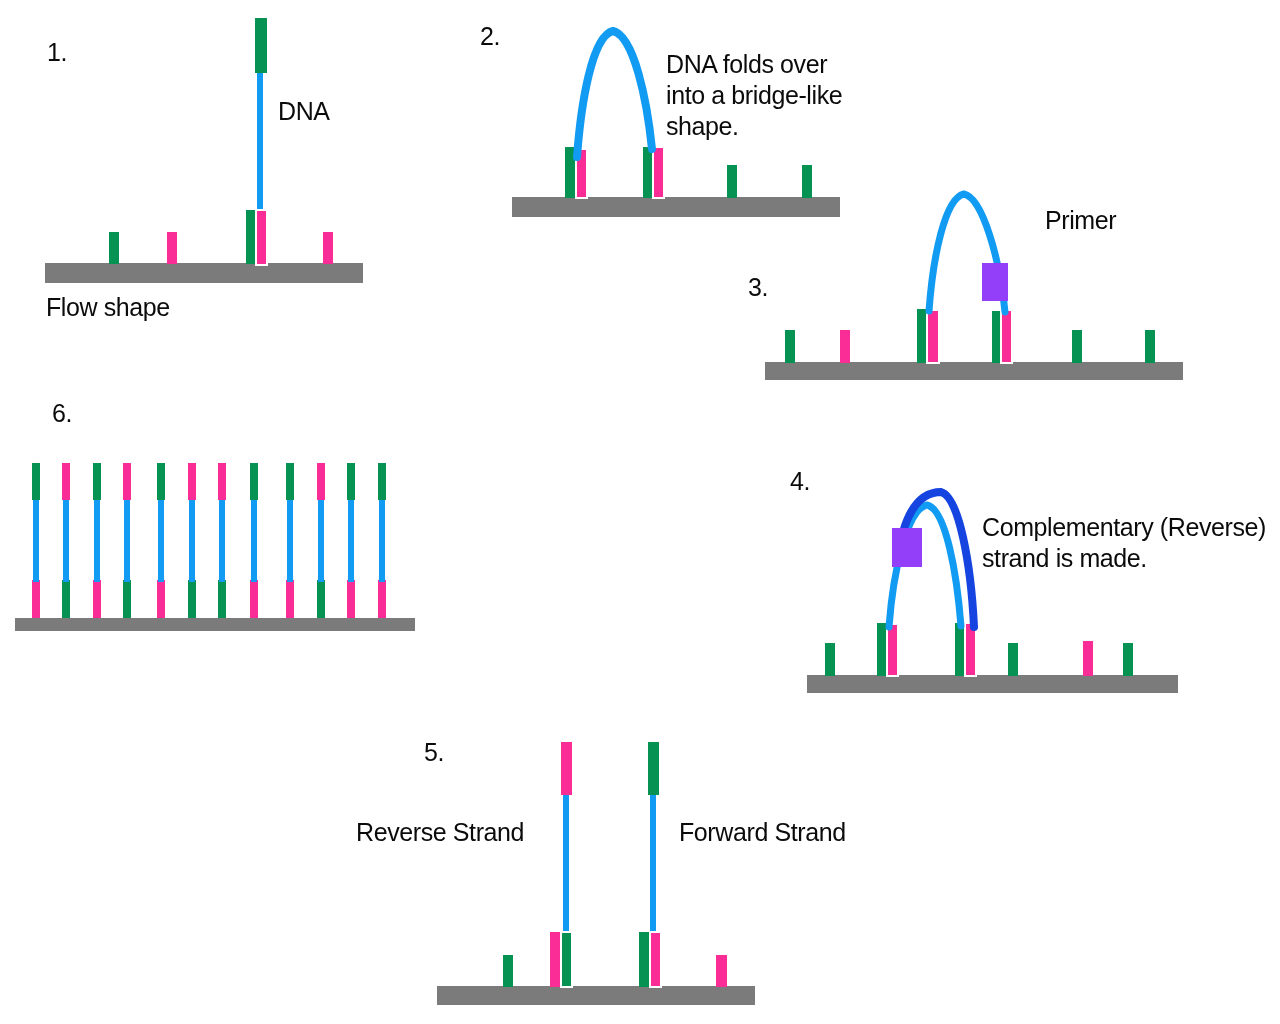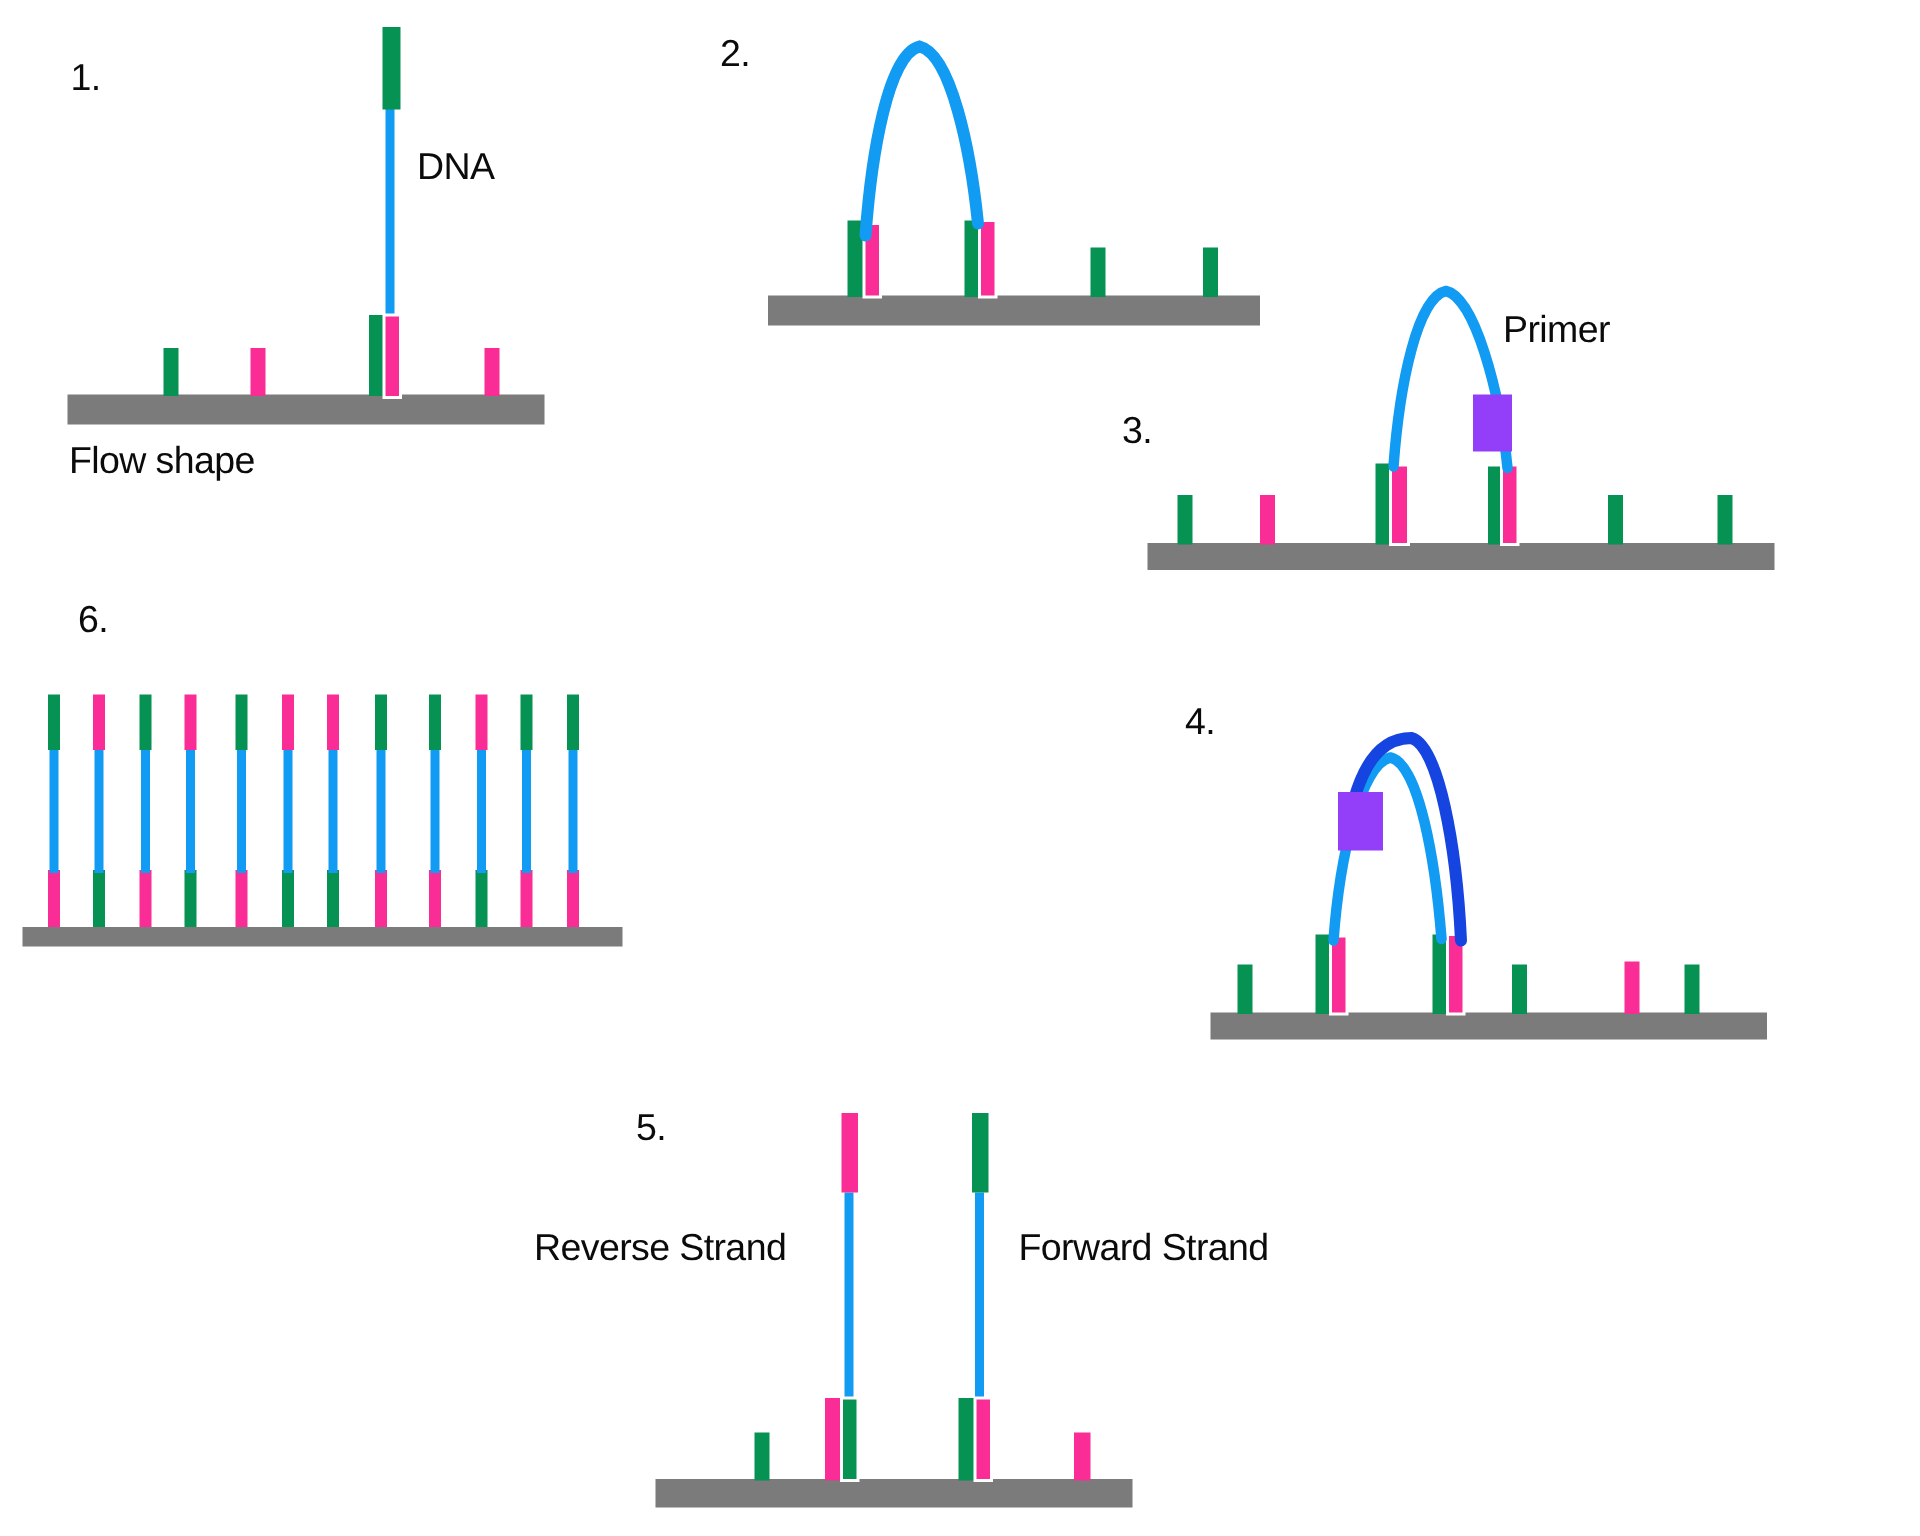--- a/index.html
+++ b/index.html
@@ -135,24 +135,29 @@
         </g>
       <rect x="15" y="618" width="400" height="13" class="f-gray"></rect>
     </g>
   </svg>
 
   <div class="lbl" style="left:47px;  top:37px;">1.</div>
   <div class="lbl" style="left:278px; top:96px;">DNA</div>
   <div class="lbl" style="left:46px;  top:292px;">Flow shape</div>
 
   <div class="lbl" style="left:480px; top:21px;">2.</div>
+  <div class="lbl" style="left:666px; top:49px;">DNA folds over
+into a bridge-like
+shape.</div>
 
   <div class="lbl" style="left:748px; top:272px;">3.</div>
-  <div class="lbl" style="left:1002px;top:205px;text-align:right;">Primer</div>
+  <div class="lbl" style="left:1045px;top:205px;text-align:right;">Primer</div>
 
   <div class="lbl" style="left:790px; top:466px;">4.</div>
+  <div class="lbl" style="left:982px; top:512px;">Complementary (Reverse)
+strand is made.</div>
 
   <div class="lbl" style="left:424px; top:737px;">5.</div>
   <div class="lbl" style="left:356px; top:817px;">Reverse Strand</div>
   <div class="lbl" style="left:679px; top:817px;">Forward Strand</div>
 
   <div class="lbl" style="left:52px;  top:398px;">6.</div>
 </div>
 
 </body></html>

